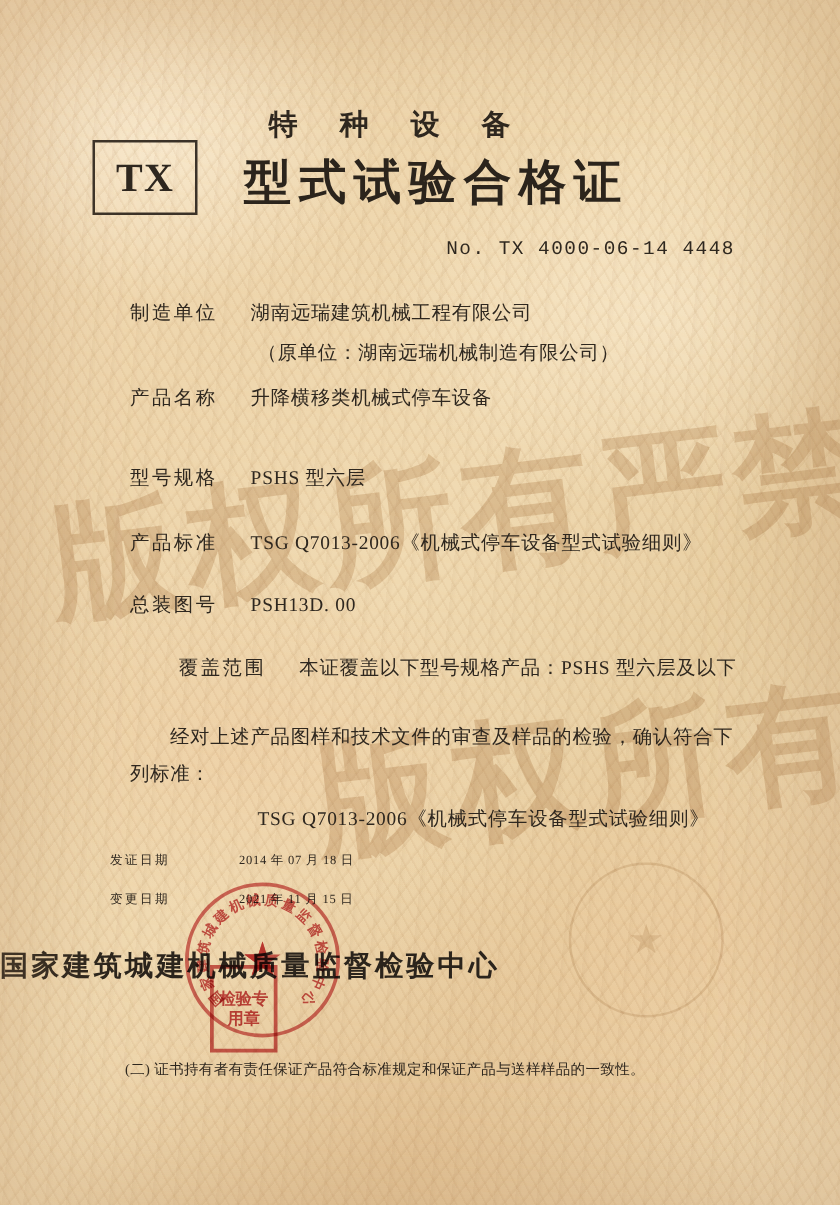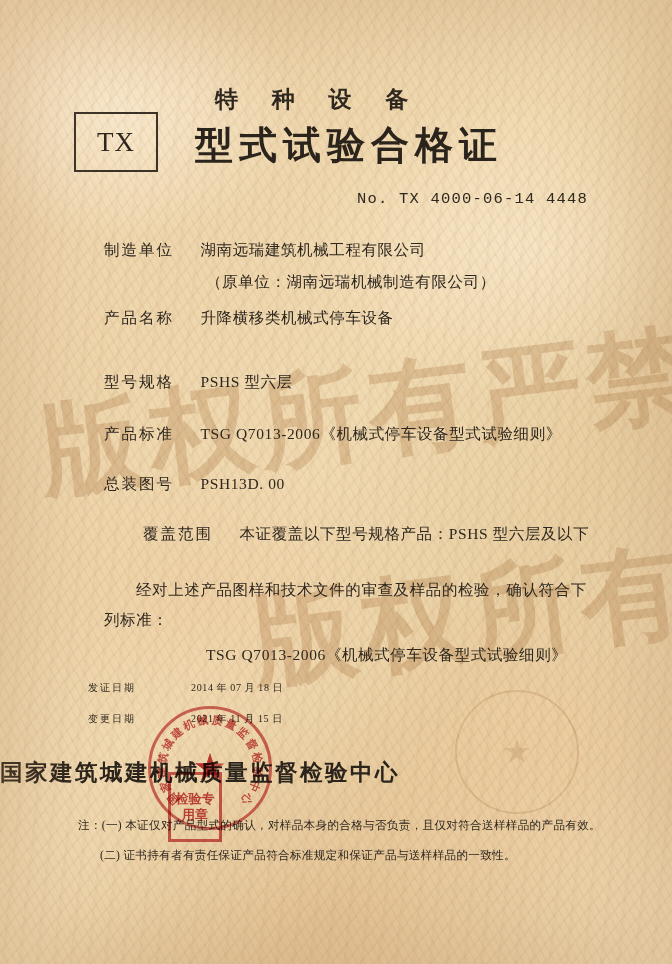--- a/index.html
+++ b/index.html
@@ -69,22 +69,22 @@
     left: 74px;
     top: 112px;
     width: 80px;
     height: 56px;
     border: 2px solid #3b3228;
     display: flex;
     align-items: center;
     justify-content: center;
   }
   .tx-box span {
-    font-size: 27px;
-    font-weight: normal;
+    font-size: 32px;
+    font-weight: bold;
     color: #2e271f;
     letter-spacing: 1px;
     font-family: "Liberation Serif", "DejaVu Serif", serif;
   }
   .title-small {
     position: absolute;
     left: 215px;
     top: 84px;
     font-size: 23px;
     font-weight: bold;
@@ -339,21 +339,20 @@
       <span class="lbl">发证日期</span>
       <span class="val">2014 年  07 月 18 日</span>
     </div>
     <div class="date-row" style="top: 712px;">
       <span class="lbl">变更日期</span>
       <span class="val">2021 年 11 月 15 日</span>
     </div>
 
     <div class="org">国家建筑城建机械质量监督检验中心</div>
 
-    <div class="note note-1">注：(一) 本证仅对产品型式的确认，对样品本身的合格与否负责，且仅对符合送样样品的产品有效。</div>
     <div class="note note-2">(二) 证书持有者有责任保证产品符合标准规定和保证产品与送样样品的一致性。</div>
 
     <div class="seal-ghost">
       <div class="seal-ghost-inner"></div>
     </div>
 
     <div class="seal-main">
       <div class="seal-text-ring">
           <span style="transform: translate(-36.7701px, 30.8538px) rotate(-130deg) translate(-50%, -50%);">国</span>
           <span style="transform: translate(-44.2926px, 18.4977px) rotate(-112.667deg) translate(-50%, -50%);">家</span>

